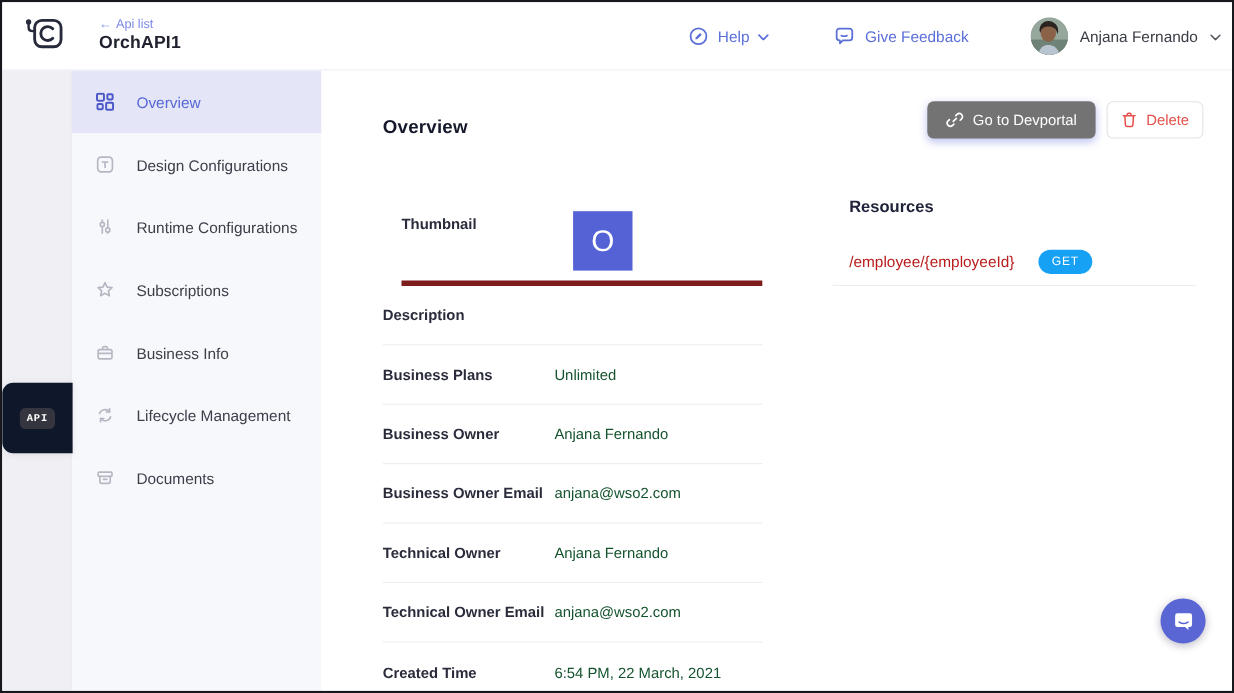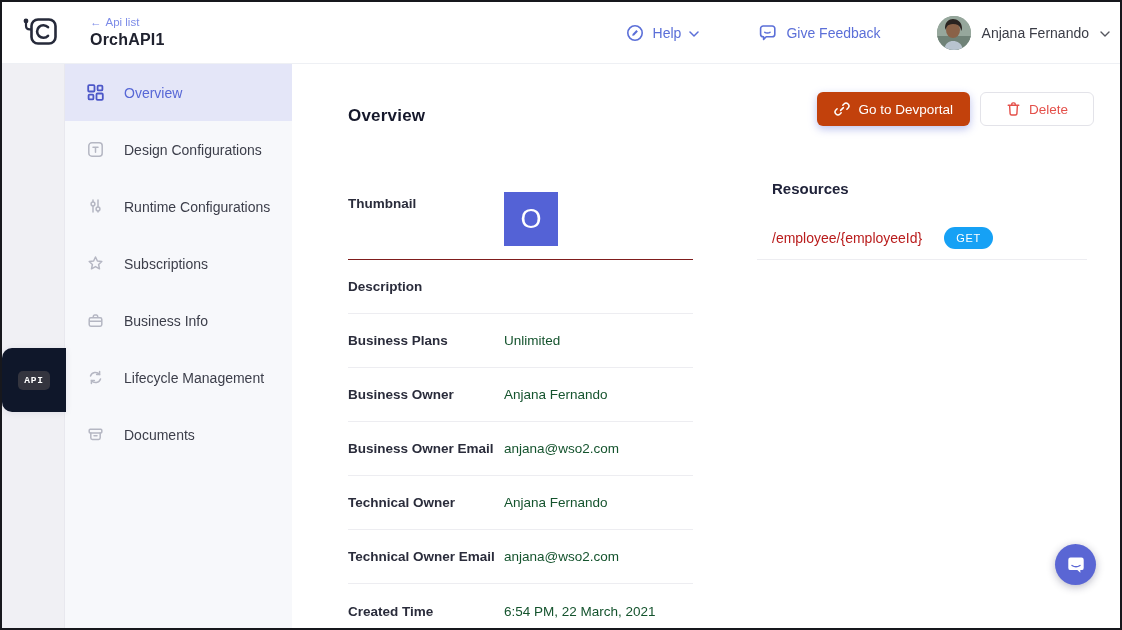--- a/index.html
+++ b/index.html
@@ -33,25 +33,25 @@
   .nav-item .nico { width:17px; height:17px; flex:0 0 auto; display:flex; }
   .nav-item.selected { background:#e4e6f8; color:#5767d6; }
   .nav-item svg { stroke:#b5b7c3; }
   .nav-item.selected svg { stroke:#4c57c8; }
 
   
   .main { position:absolute; left:290px; top:62px; right:0; bottom:0; background:#fff; }
   .page-title { position:absolute; left:56px; top:42px; font-size:17px; font-weight:700; color:#15182b; letter-spacing:.2px; }
   .actions { position:absolute; top:28px; right:26px; display:flex; gap:10px; }
   .btn { height:34px; display:flex; align-items:center; gap:8px; border-radius:6px; font-size:13.5px; cursor:pointer; border:none; font-family:inherit; }
-  .btn-primary { background:#c2410c; color:#fff; padding:0 17px; box-shadow:0 3px 8px rgba(87,103,214,.4); }
-  .btn-outline { background:#fff; color:#e4504a; border:1px solid #e3e3e9; padding:0 25px; }
+  .btn-primary { background:#737373; color:#fff; padding:0 17px; box-shadow:0 3px 8px rgba(87,103,214,.4); }
+  .btn-outline { background:#fff; color:#e4504a; border:1px solid #e3e3e9; padding:0 12px; }
 
   .details { position:absolute; left:56px; top:120px; width:345px; }
-  .thumb-row { height:76px; border-bottom:1px solid #7f1d1d; display:flex; }
+  .thumb-row { height:76px; border-bottom:5px solid #7f1d1d; display:flex;margin-left:17px; }
   .row-label { width:156px; flex:0 0 auto; font-size:13.5px; font-weight:700; color:#2a2c3b; }
   .thumb-row .row-label { padding-top:12px; }
   .thumb-box { width:54px; height:54px; margin-top:8px; background:#5462d6; color:#fff; display:flex; align-items:center; justify-content:center; font-size:27px; }
   .detail-row { height:54px; display:flex; align-items:center; border-bottom:1px solid #ededf1; }
   .detail-row:last-child { border-bottom:none; }
   .row-value { font-size:13.5px; color:#14532d; }
 
   .resources { position:absolute; left:465px; top:116px; width:330px; }
   .res-heading { font-size:15px; font-weight:700; color:#20233a; margin-left:15px; }
   .resource-row { margin-top:30px; padding:0 0 10px 15px; border-bottom:1px solid #ededf1; display:flex; align-items:center; gap:22px; }

